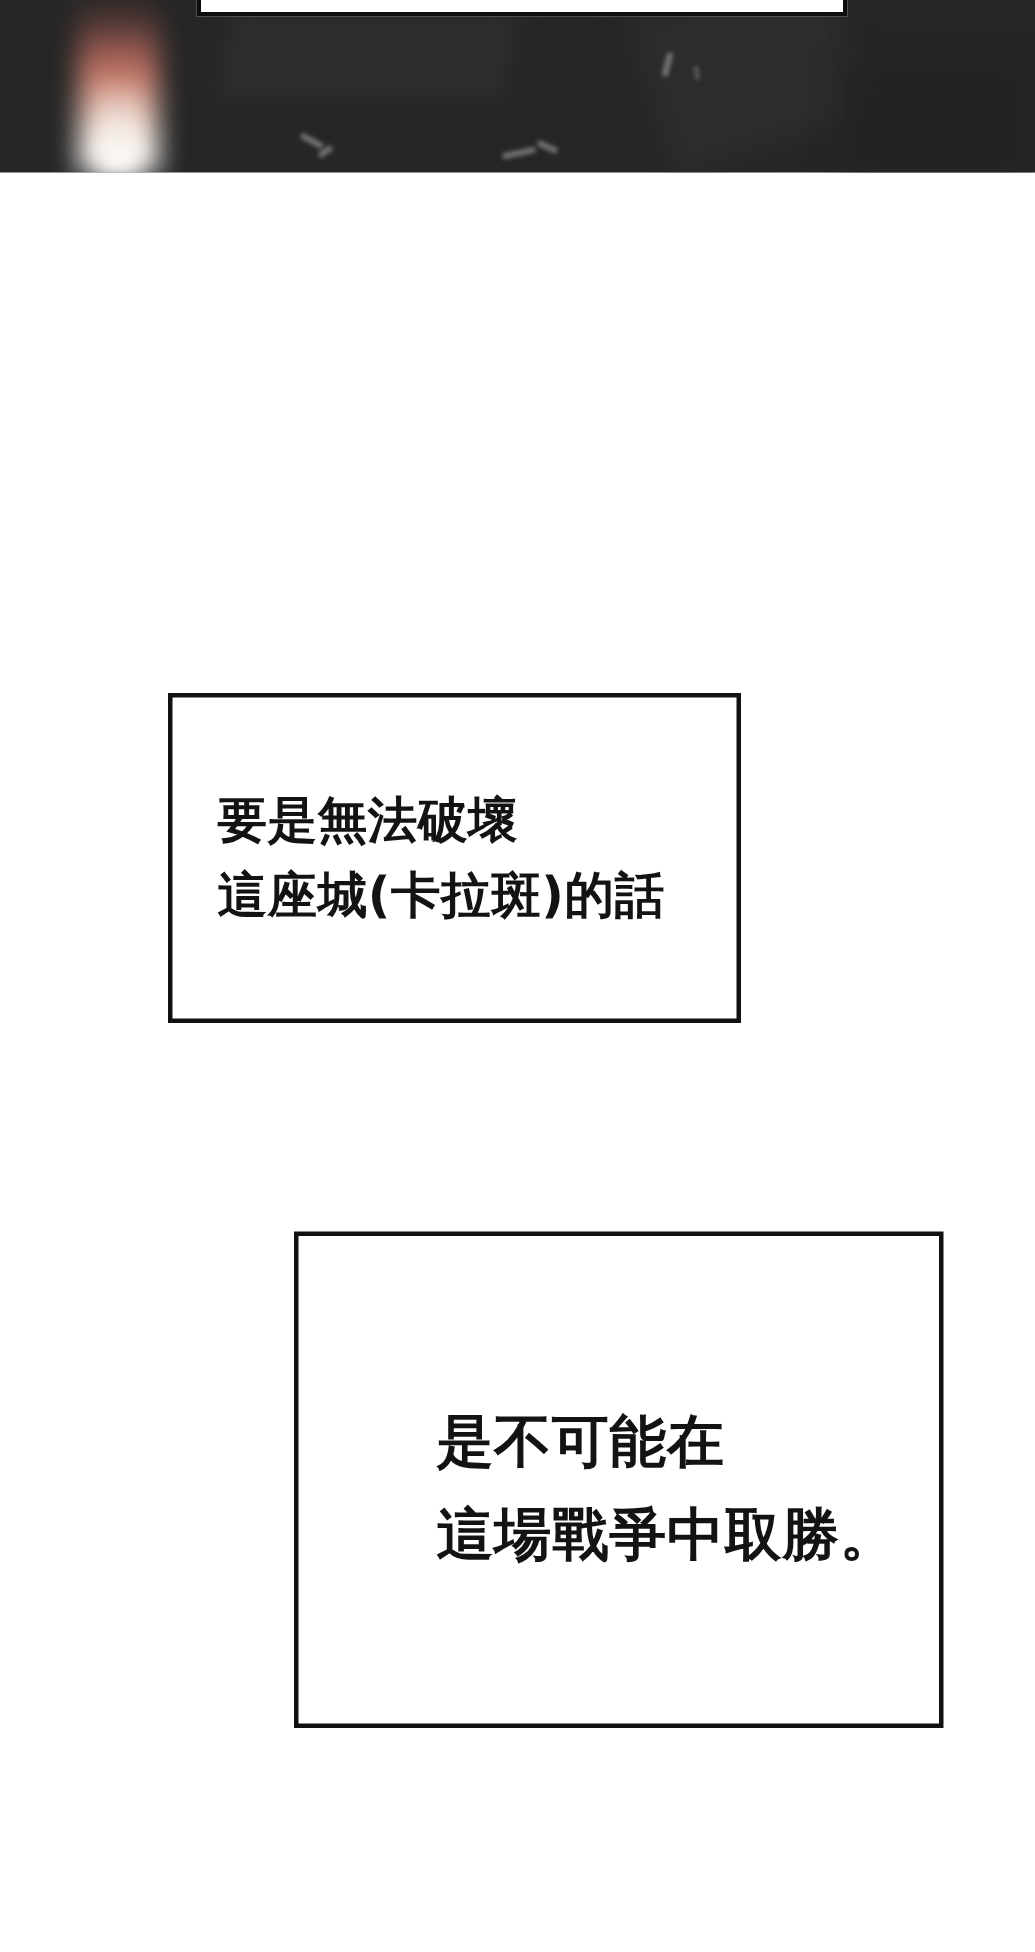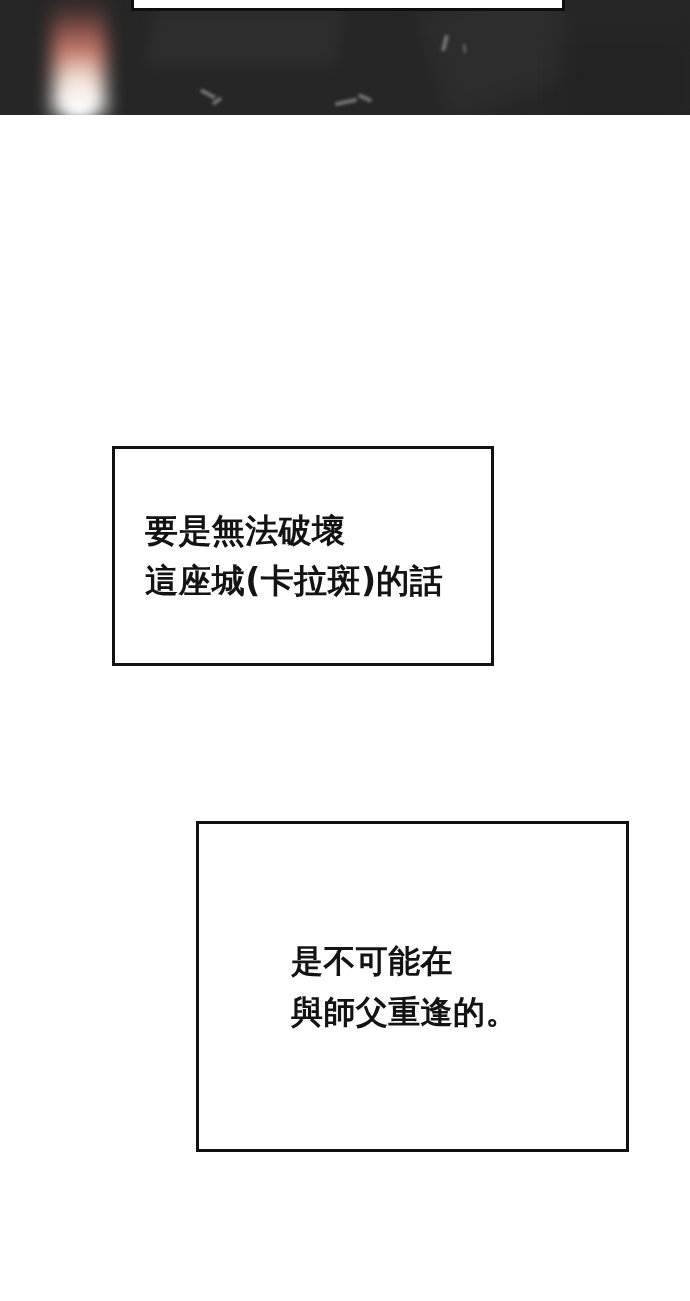--- a/index.html
+++ b/index.html
@@ -132,21 +132,21 @@
     position:absolute;
     background:#ffffff;
     border:3px solid #111111;
     display:flex;
     flex-direction:column;
     justify-content:center;
   }
 
   .bubble-1 {
     left:112px;
-    top:446px;
+    top:462px;
     width:382px;
     height:220px;
     padding:0 0 0 30px;
   }
 
   .bubble-2 {
     left:196px;
     top:821px;
     width:433px;
     height:331px;
@@ -159,22 +159,23 @@
     letter-spacing:.4px;
     white-space:nowrap;
   }
 
   .bubble-1 .bubble-line {
     font-size:33px;
     line-height:50px;
   }
 
   .bubble-2 .bubble-line {
-    font-size:32px;
+    font-size:38px;
     line-height:51px;
+    margin-top:11px;
   }
 
   
   .page-gutter {
     position:absolute;
     left:0;
     top:1152px;
     width:690px;
     height:149px;
     background:#ffffff;
@@ -204,17 +205,17 @@
     <div class="top-caption-box"></div>
   </div>
 
   <div class="bubble bubble-1">
     <div class="bubble-line">要是無法破壞</div>
     <div class="bubble-line">這座城(卡拉斑)的話</div>
   </div>
 
   <div class="bubble bubble-2">
     <div class="bubble-line">是不可能在</div>
-    <div class="bubble-line">與師父重逢的。</div>
+    <div class="bubble-line">這場戰爭中取勝。</div>
   </div>
 
   <div class="page-gutter"></div>
 </div>
 
 </body></html>

